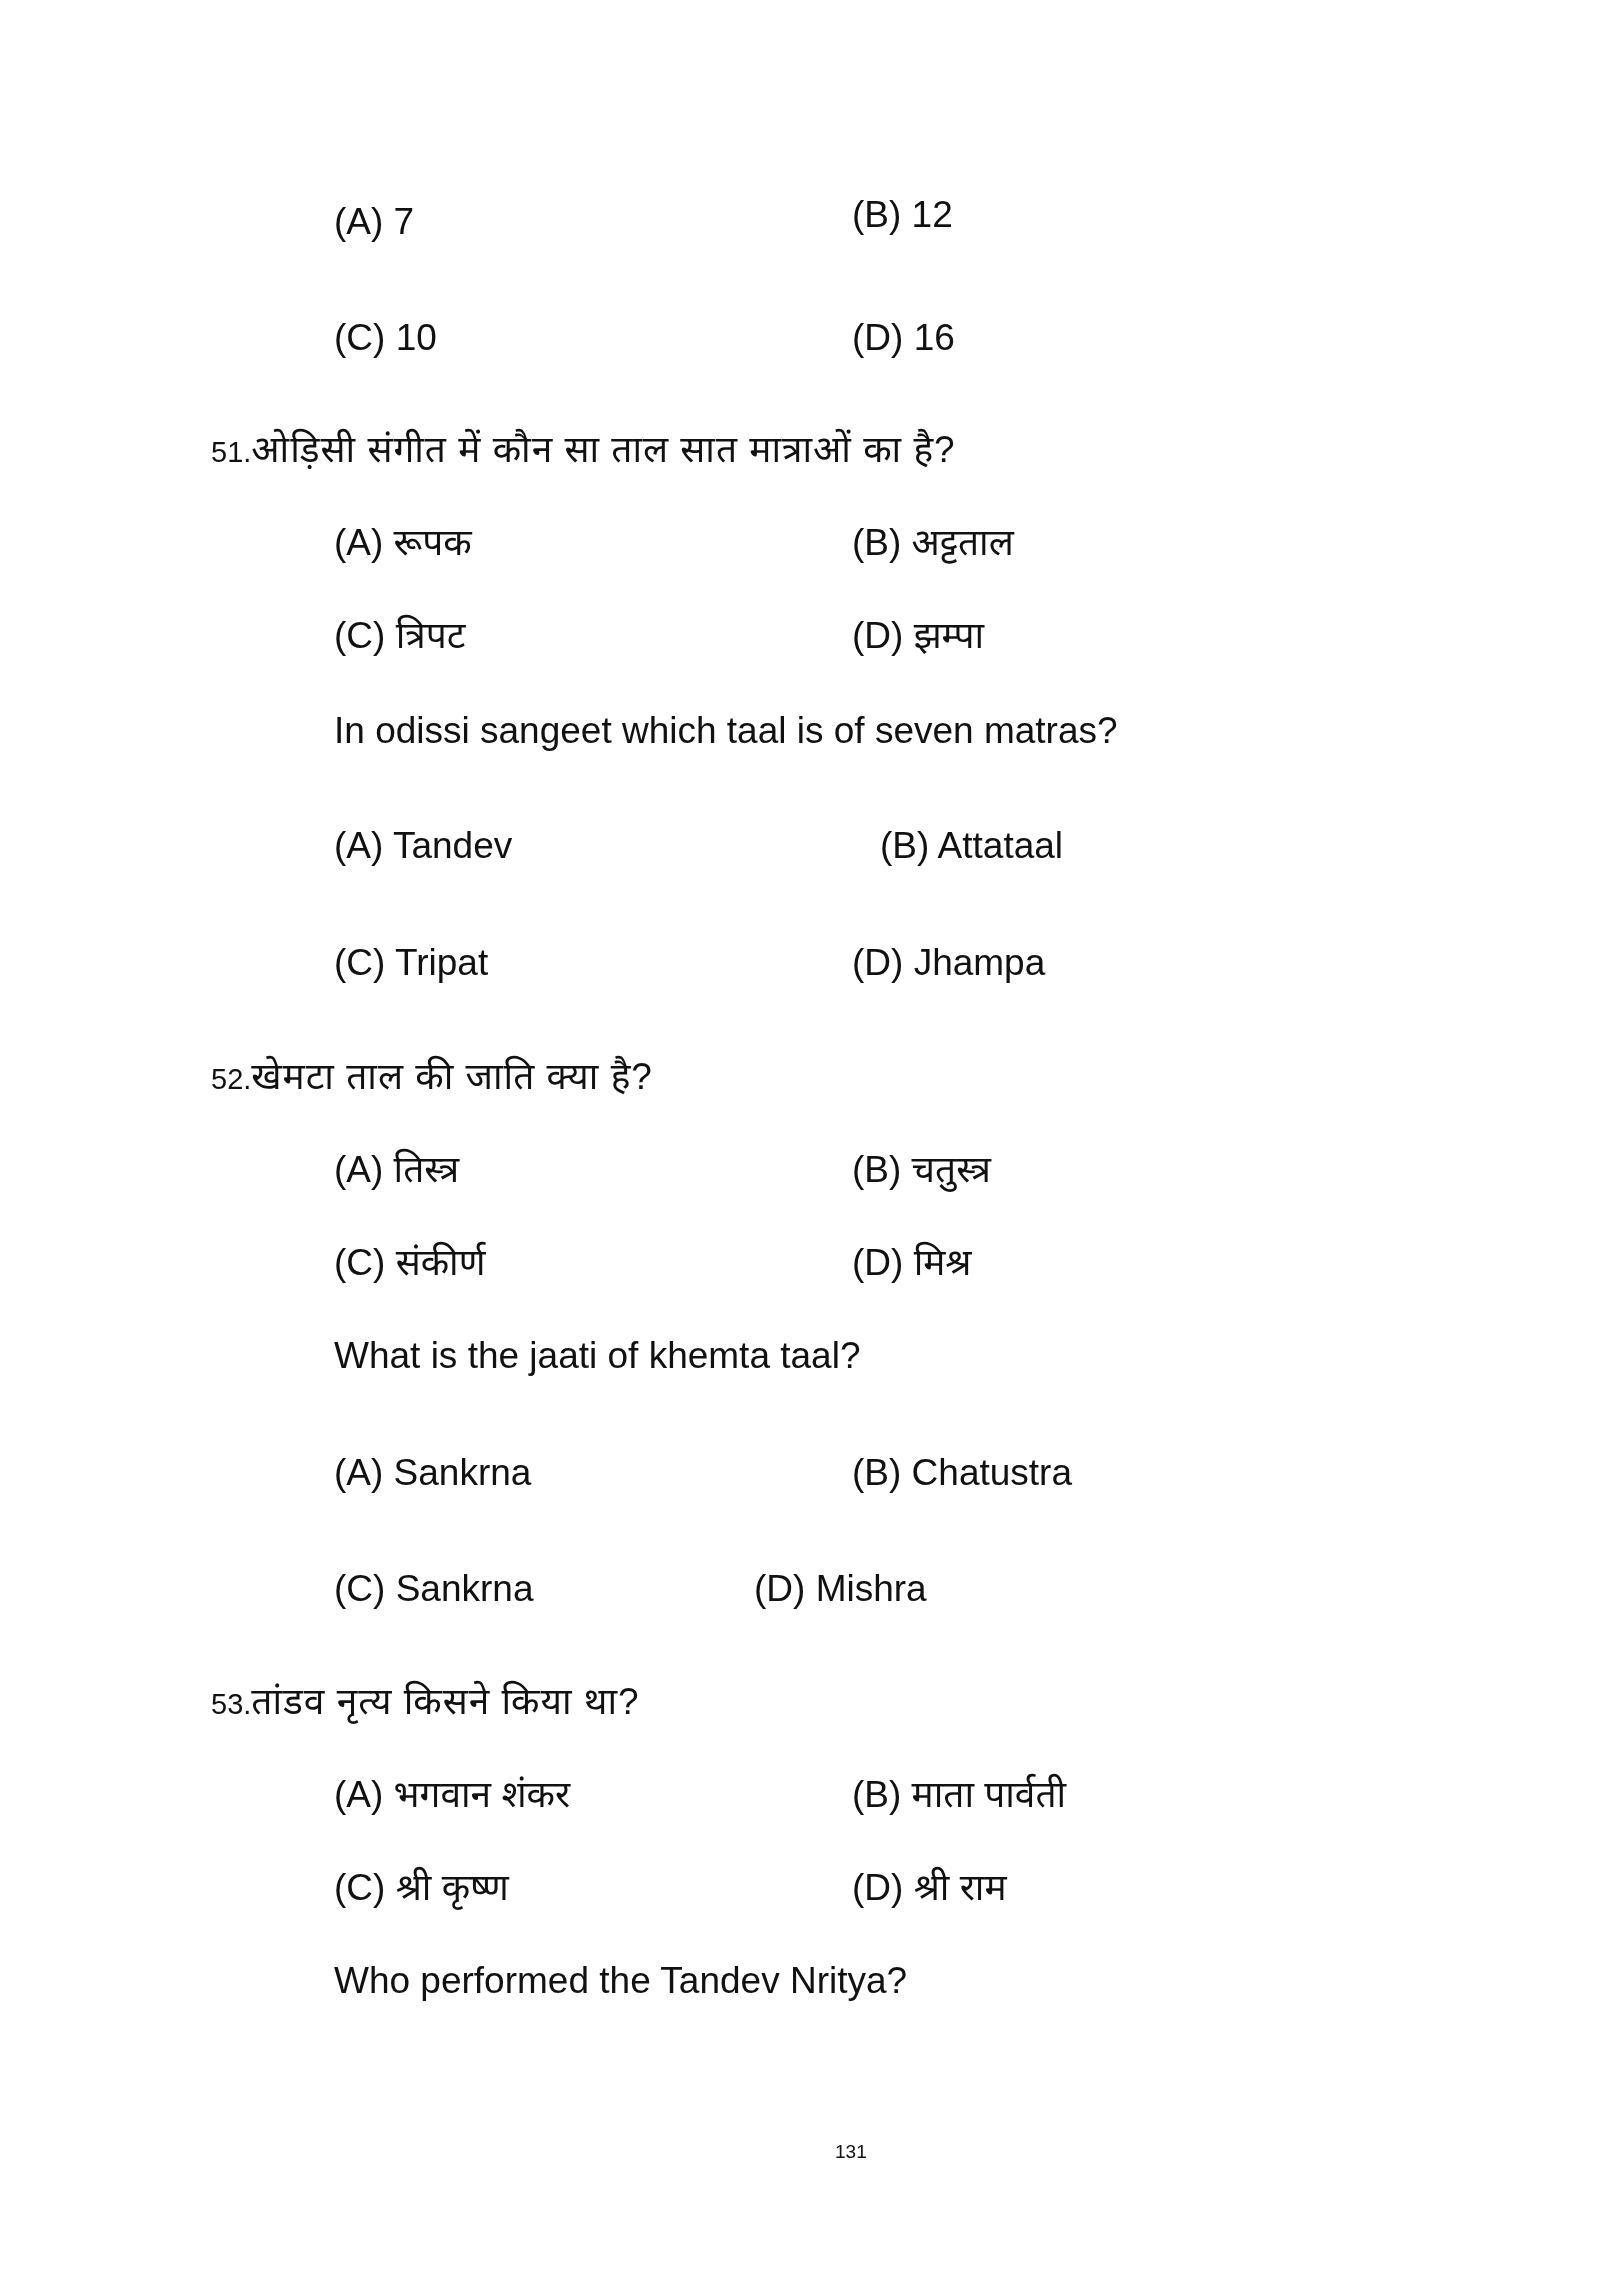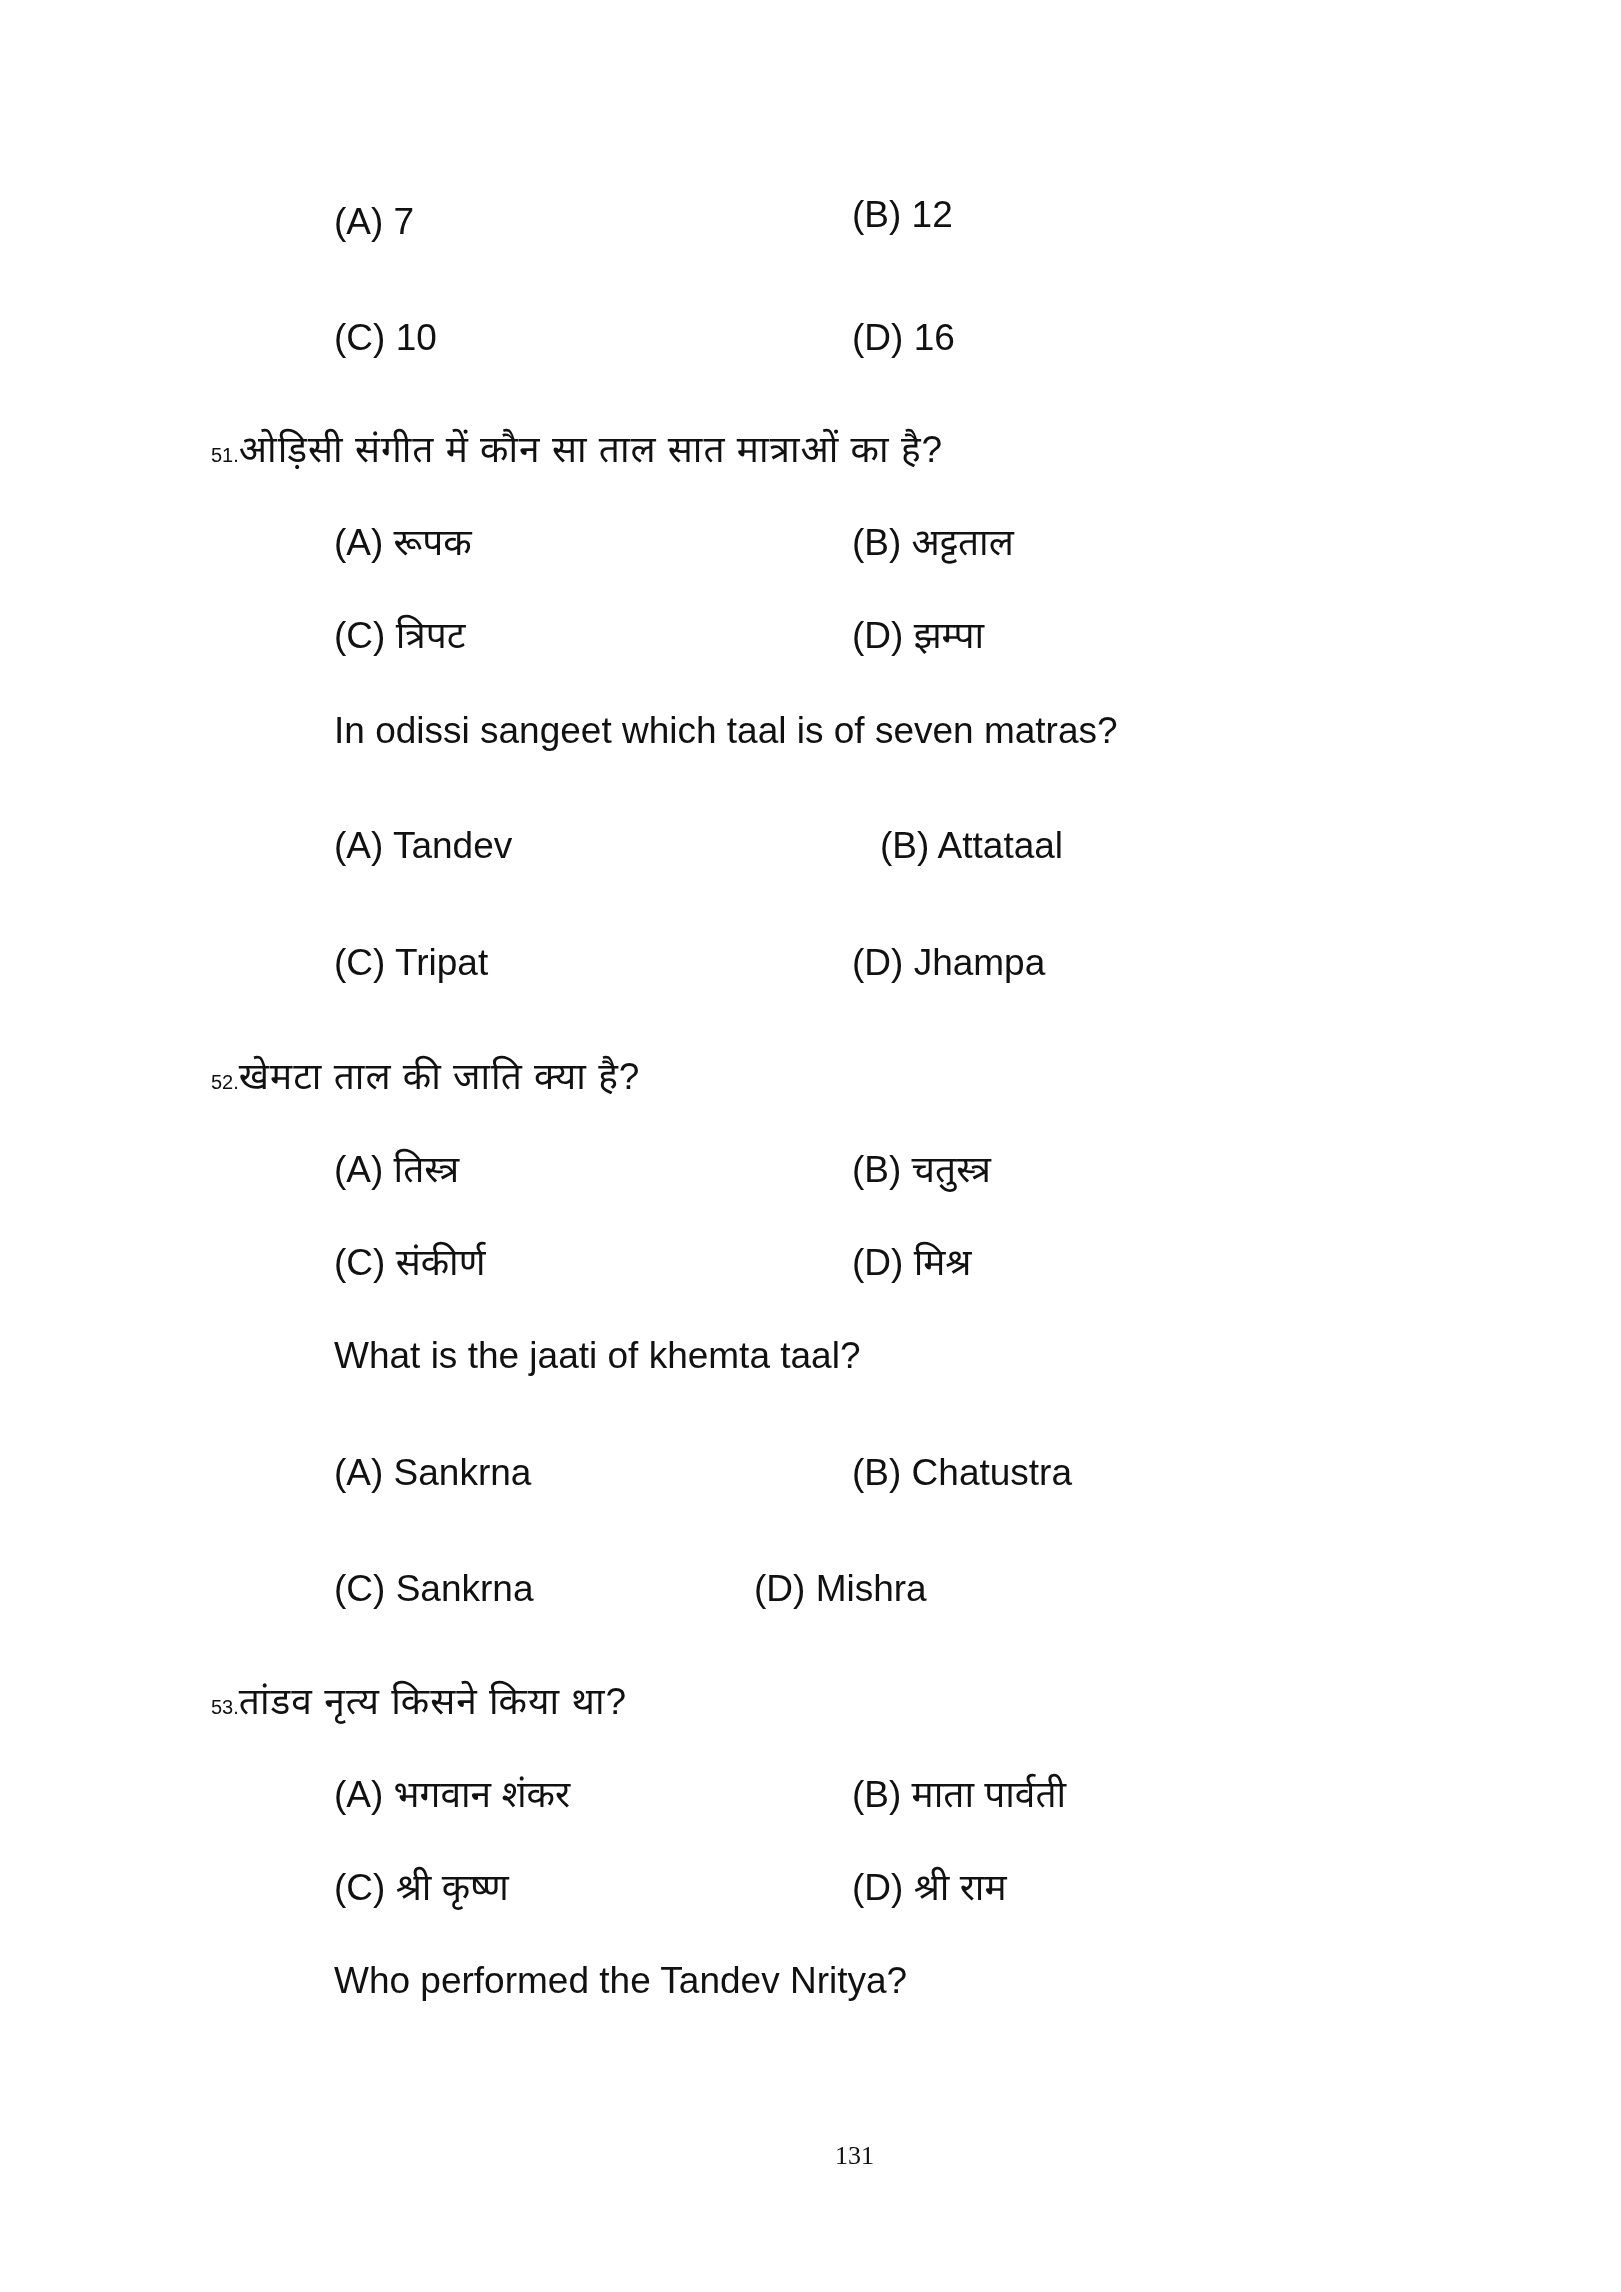--- a/index.html
+++ b/index.html
@@ -1,21 +1,21 @@
 <!DOCTYPE html>
 <html><head>
 <meta charset="utf-8">
 <style>
   html, body { margin:0; padding:0; background:#ffffff; }
   body { width:1621px; height:2293px; position:relative; overflow:hidden;
          font-family:"Liberation Sans", "DejaVu Sans", sans-serif; color:#111111; }
   .line { position:absolute; font-size:37px; line-height:1; white-space:nowrap; }
-  .qnum { font-size:20px; }
+  .qnum { font-size:29px; }
   .q { letter-spacing:1px; }
-  .pagenum { position:absolute; font-family:Liberation Serif, serif; font-size:26px; }
+  .pagenum { position:absolute; font-family:Liberation Sans, sans-serif; font-size:19px; }
 </style>
 </head>
 <body>
 
 <div class="line" style="left:334px;top:203px">(A) 7</div>
 <div class="line" style="left:852px;top:196px">(B) 12</div>
 <div class="line" style="left:334px;top:319px">(C) 10</div>
 <div class="line" style="left:852px;top:319px">(D) 16</div>
 
 <div class="line" style="left:211px;top:431px">

